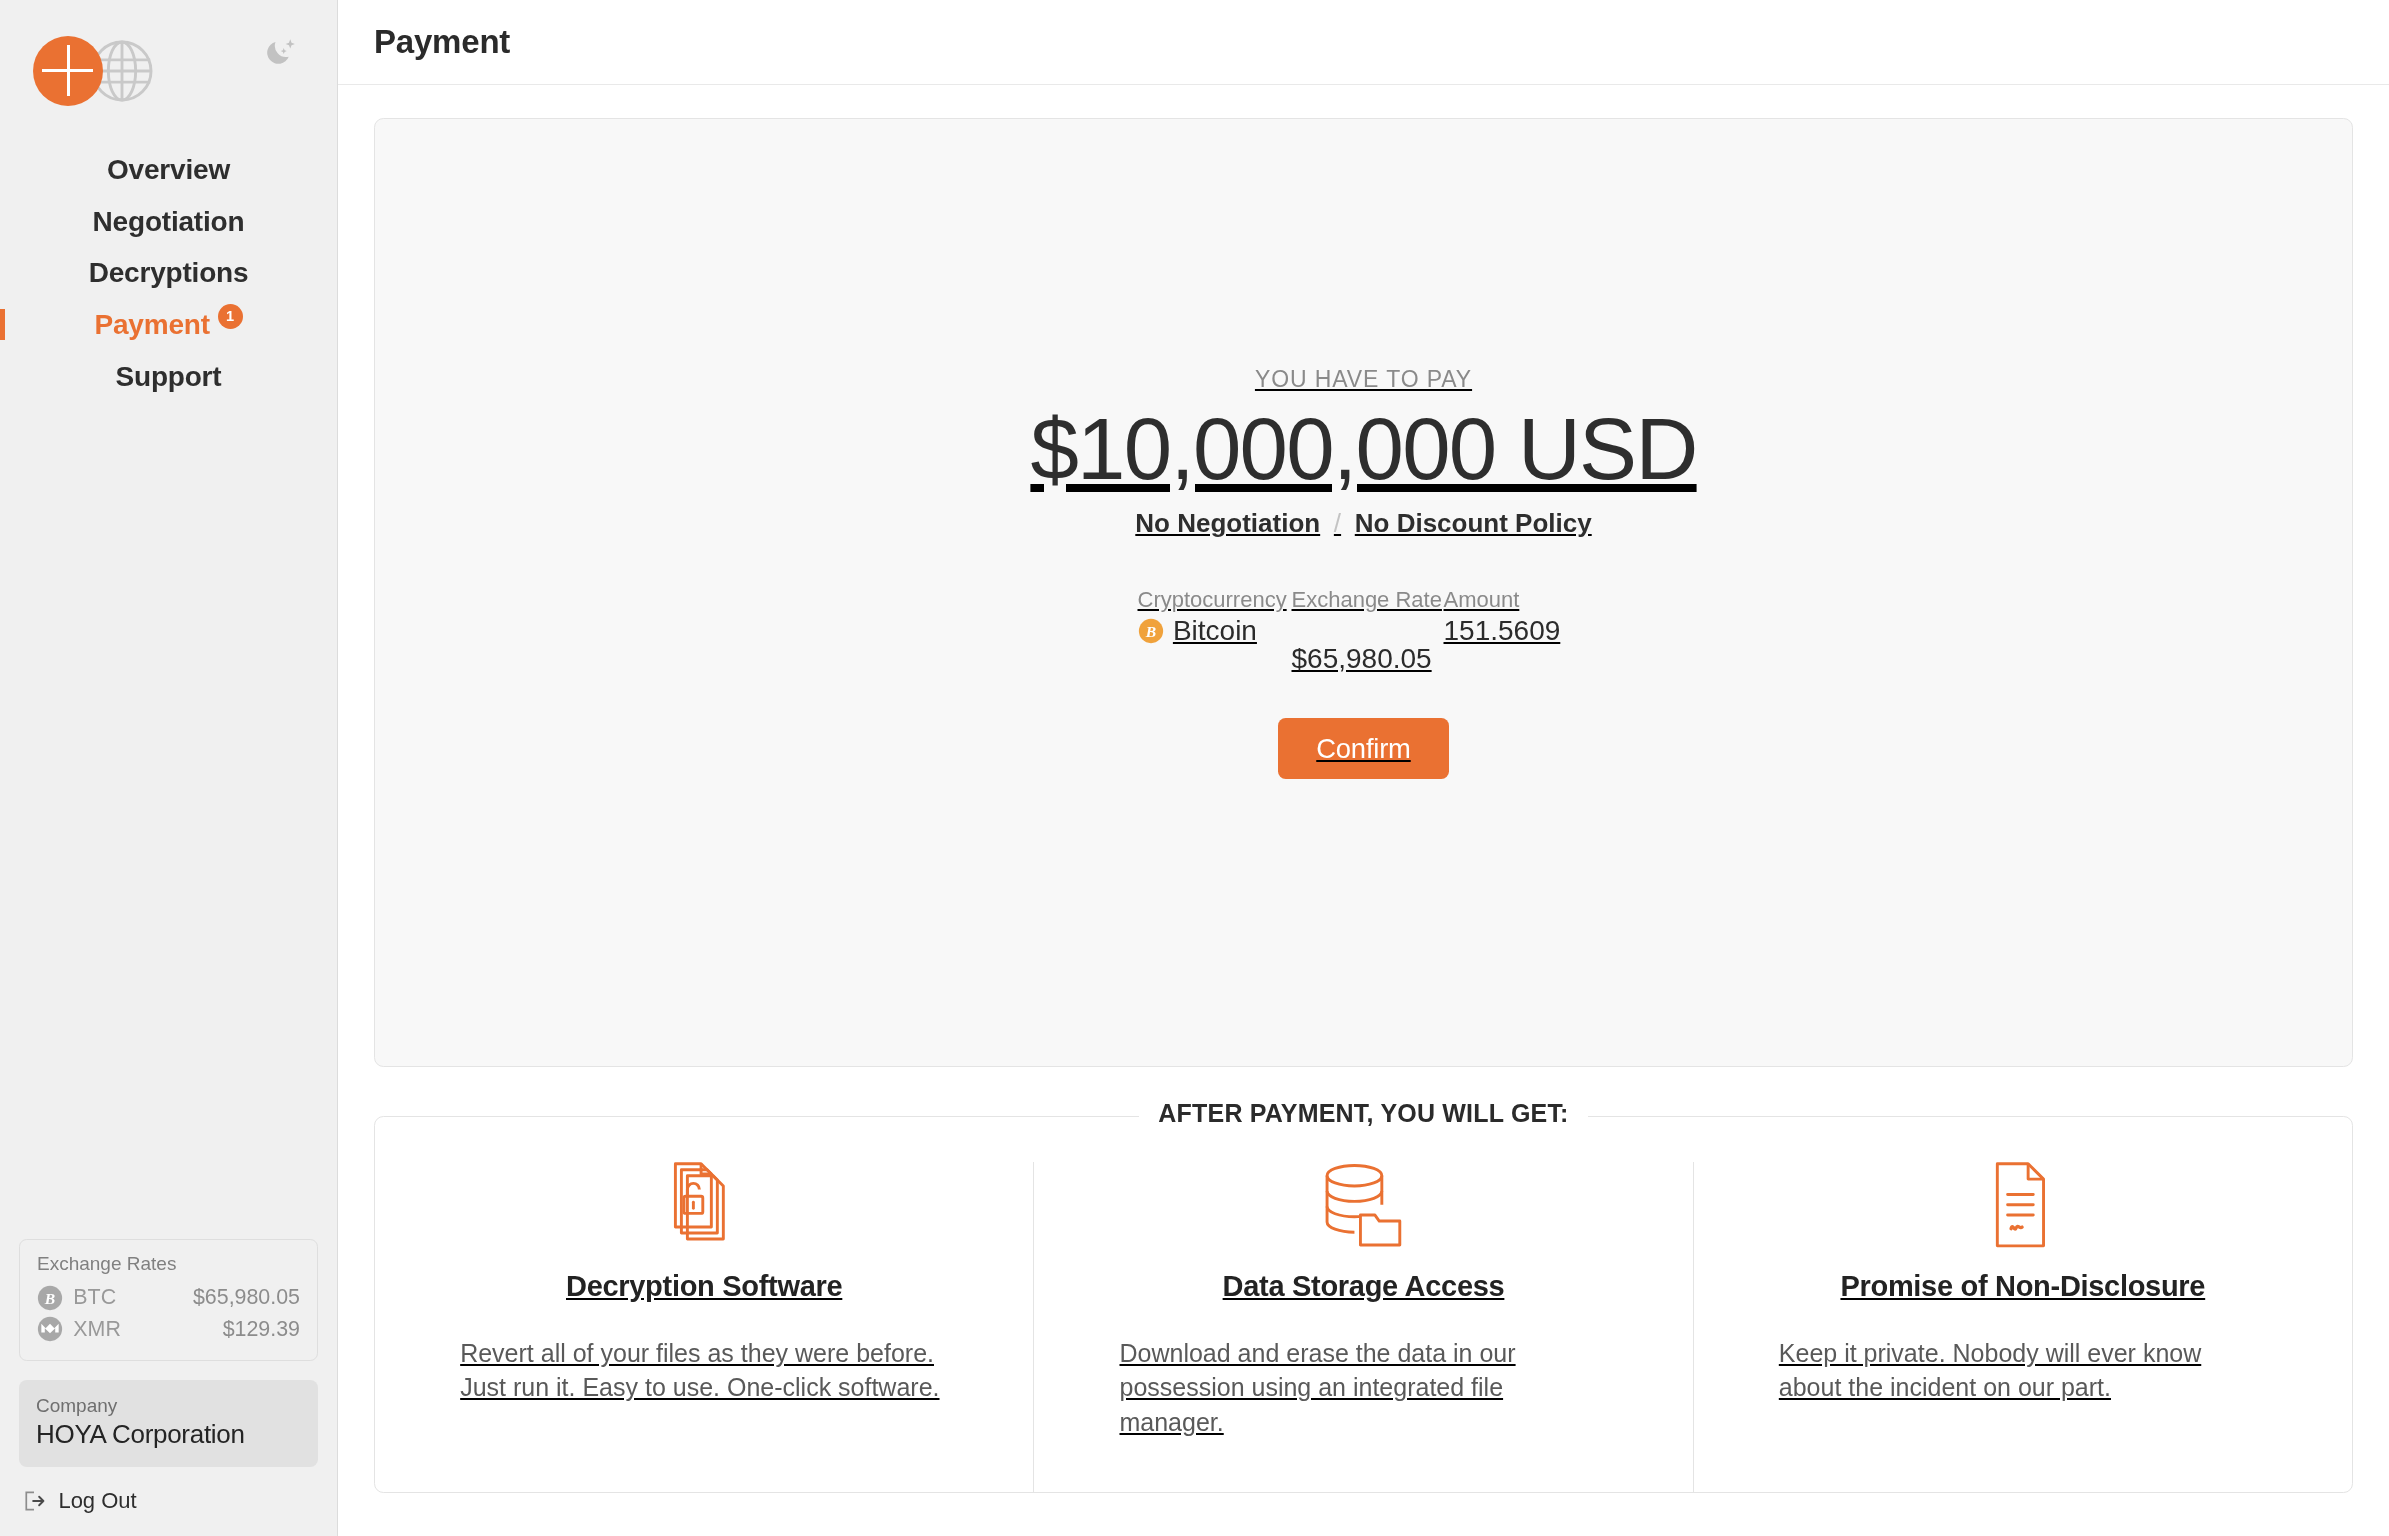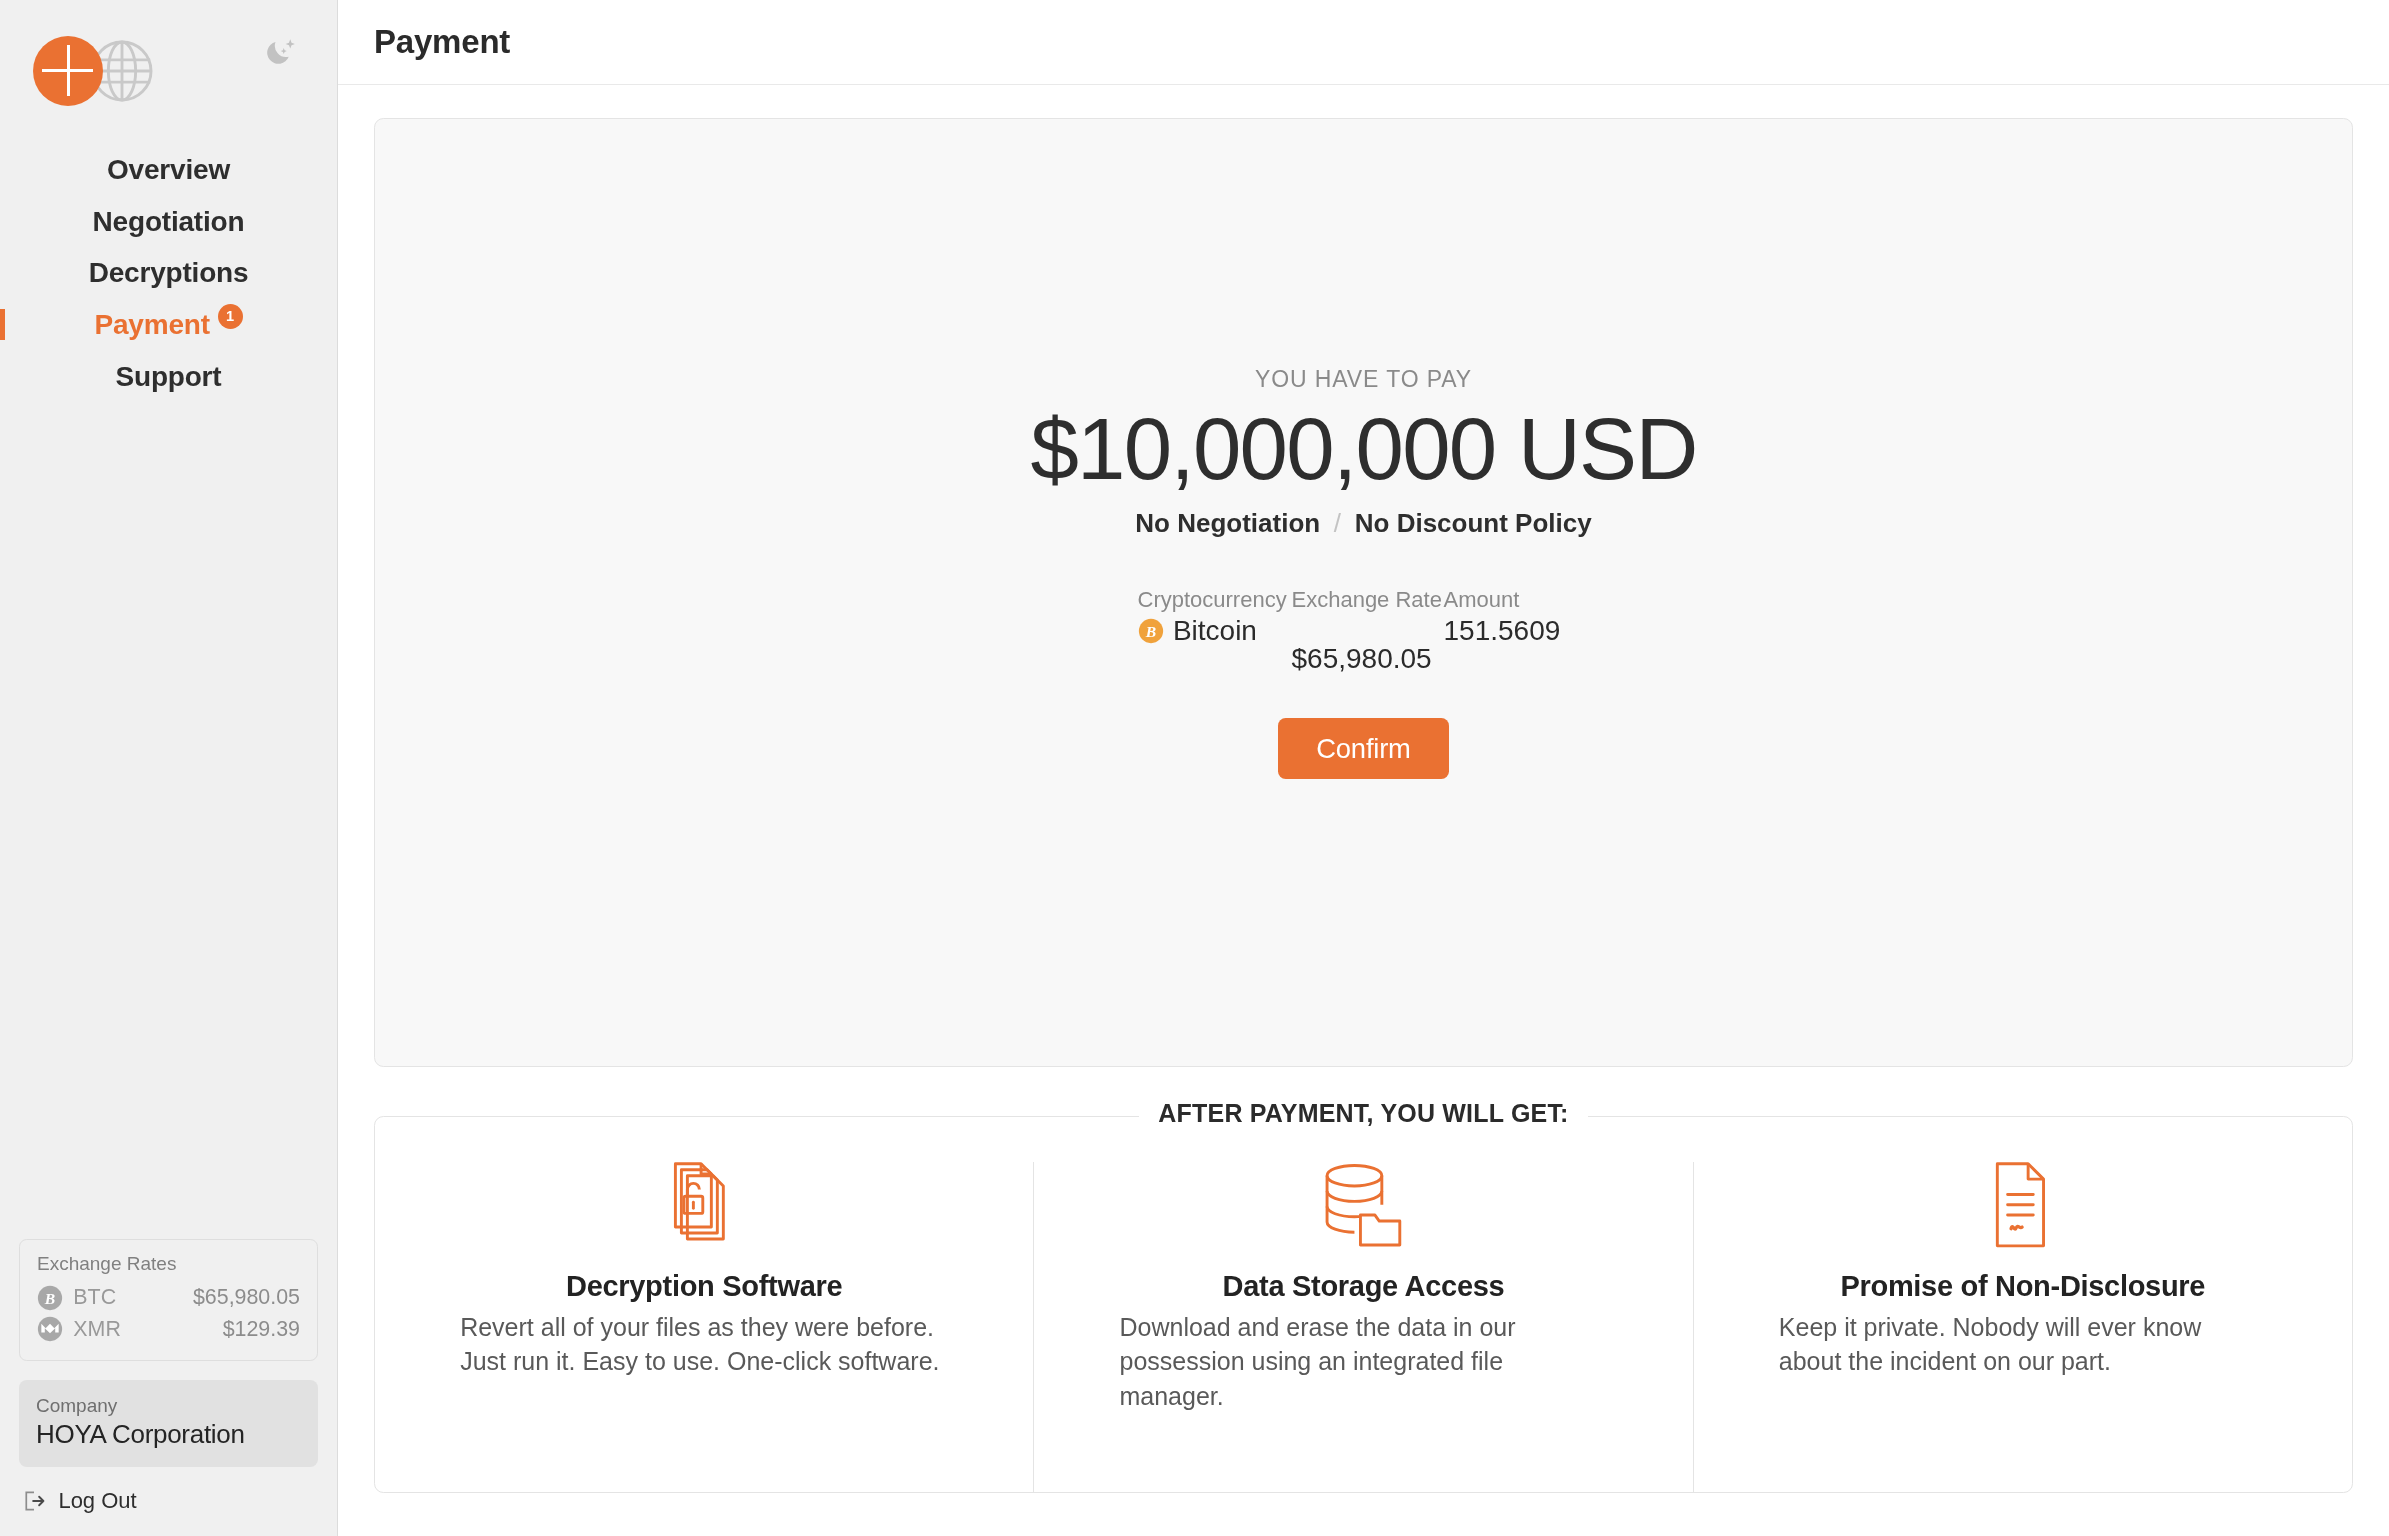--- a/index.html
+++ b/index.html
@@ -209,20 +209,21 @@
     color: #2b2b2b;
     letter-spacing: -0.2px;
   }
 
   .content {
     flex: 1 1 auto;
     padding: 33px 36px 0 36px;
     display: flex;
     flex-direction: column;
     min-height: 0;
+    text-decoration: underline;
   }
 
   
   .pay-panel {
     background: #f8f8f8;
     border: 1.7px solid #e4e4e4;
     border-radius: 9.4px;
     height: 949px;
     flex: 0 0 949px;
     display: flex;
@@ -373,20 +374,21 @@
     font-weight: 700;
     color: #232323;
     letter-spacing: -0.3px;
     margin-bottom: 6.9px;
   }
   .benefit-desc {
     font-size: 25px;
     color: #595959;
     line-height: 1.38;
     max-width: 488px;
+    margin-top: 26px;
   }
 </style>
 </head>
 <body>
 
 <div class="app">
 
   <aside class="sidebar">
 
     <div class="sidebar-top">

